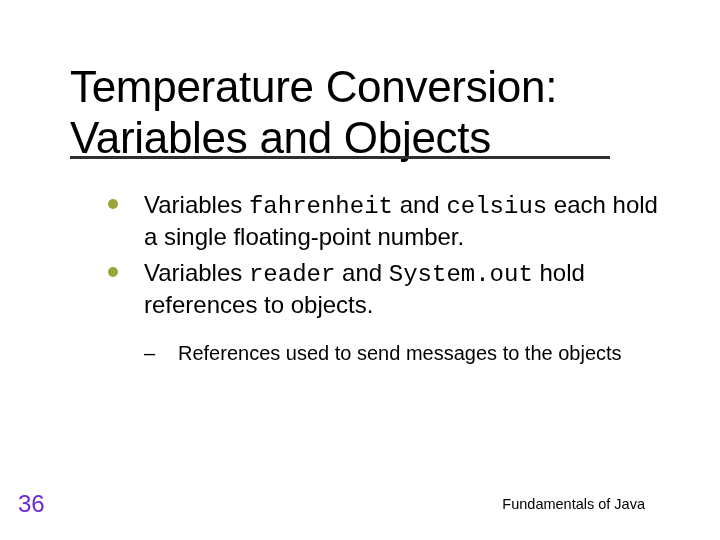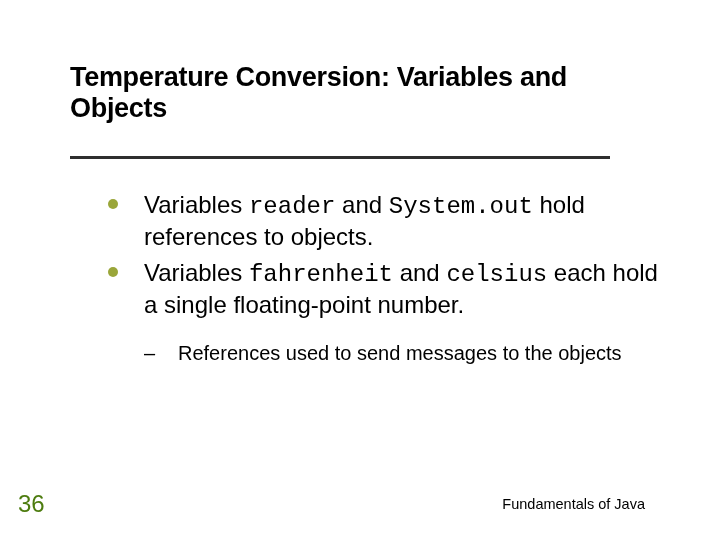--- a/index.html
+++ b/index.html
@@ -16,22 +16,22 @@
     position: relative;
     width: 720px;
     height: 540px;
     box-sizing: border-box;
   }
   .title {
     position: absolute;
     left: 70px;
     top: 62px;
     width: 590px;
-    font-size: 27px;
-    font-weight: bold;
+    font-size: 44px;
+    font-weight: normal;
     line-height: 1.15;
     letter-spacing: -0.3px;
   }
   .title-underline {
     position: absolute;
     left: 70px;
     top: 156px;
     width: 540px;
     height: 3px;
     background: #2f2f2f;
@@ -74,21 +74,21 @@
     color: #000;
   }
   .code {
     font-family: "Courier New", Courier, monospace;
   }
   .page-num {
     position: absolute;
     left: 18px;
     bottom: 22px;
     font-size: 24px;
-    color: #4d7c0f;
+    color: #6d28d9;
   }
   .footer {
     position: absolute;
     right: 75px;
     bottom: 28px;
     font-size: 14.5px;
     color: #000;
   }
 </style>
 </head>
@@ -97,28 +97,28 @@
 <div class="slide">
 
   <div class="title">Temperature Conversion: Variables and Objects</div>
   <div class="title-underline"></div>
 
   <div class="body">
 
     <div class="l1">
       <span class="bullet"></span>
       <span>
-        <span>Variables </span><span class="code">reader</span><span> and </span><span class="code">System.out</span><span> hold references to objects.</span>
+        <span>Variables </span><span class="code">fahrenheit</span><span> and </span><span class="code">celsius</span><span> each hold a single floating-point number.</span>
       </span>
     </div>
 
     <div class="l1">
       <span class="bullet"></span>
       <span>
-        <span>Variables </span><span class="code">fahrenheit</span><span> and </span><span class="code">celsius</span><span> each hold a single floating-point number.</span>
+        <span>Variables </span><span class="code">reader</span><span> and </span><span class="code">System.out</span><span> hold references to objects.</span>
       </span>
     </div>
 
     <div class="l2">
       <span class="dash">–</span>
       <span>References used to send messages to the objects</span>
     </div>
 
   </div>
 

